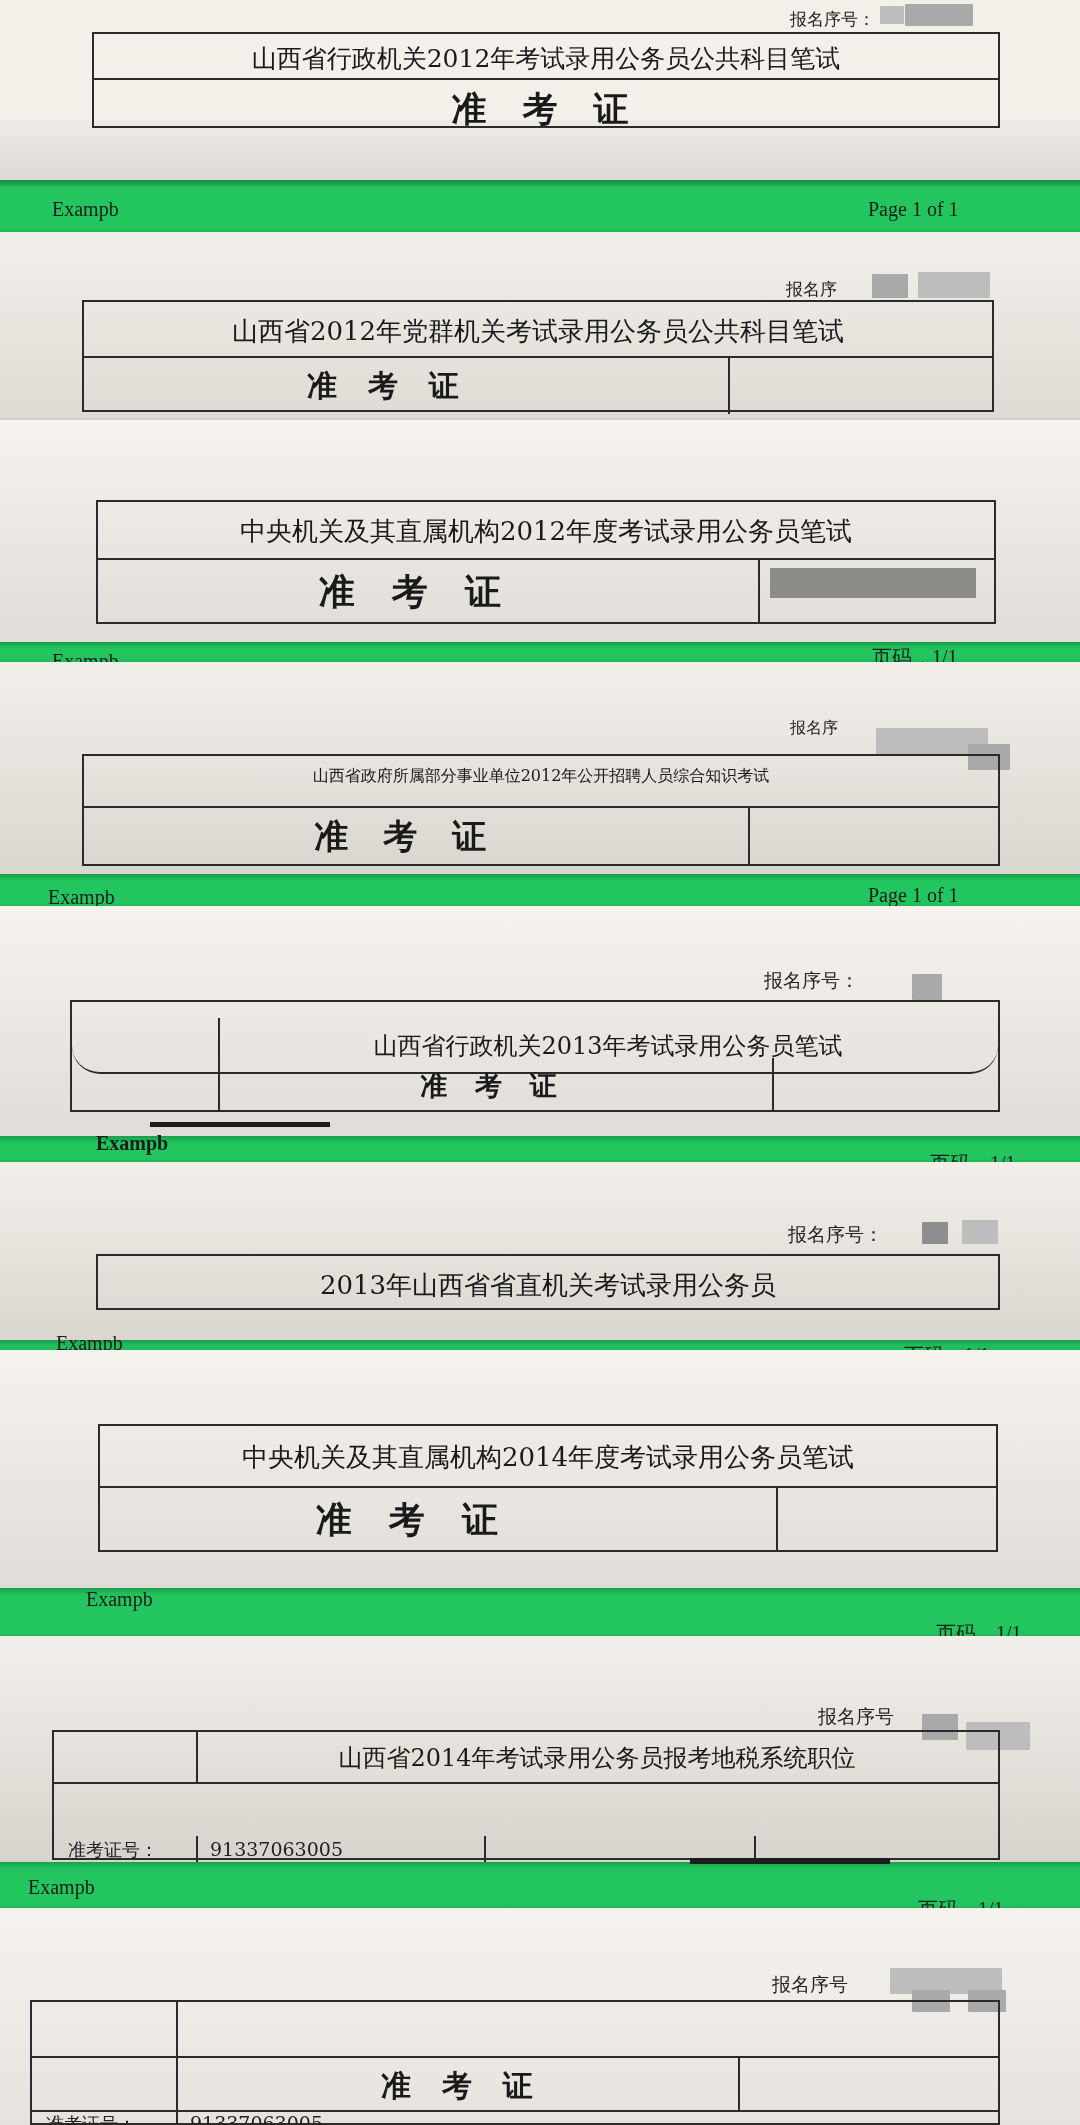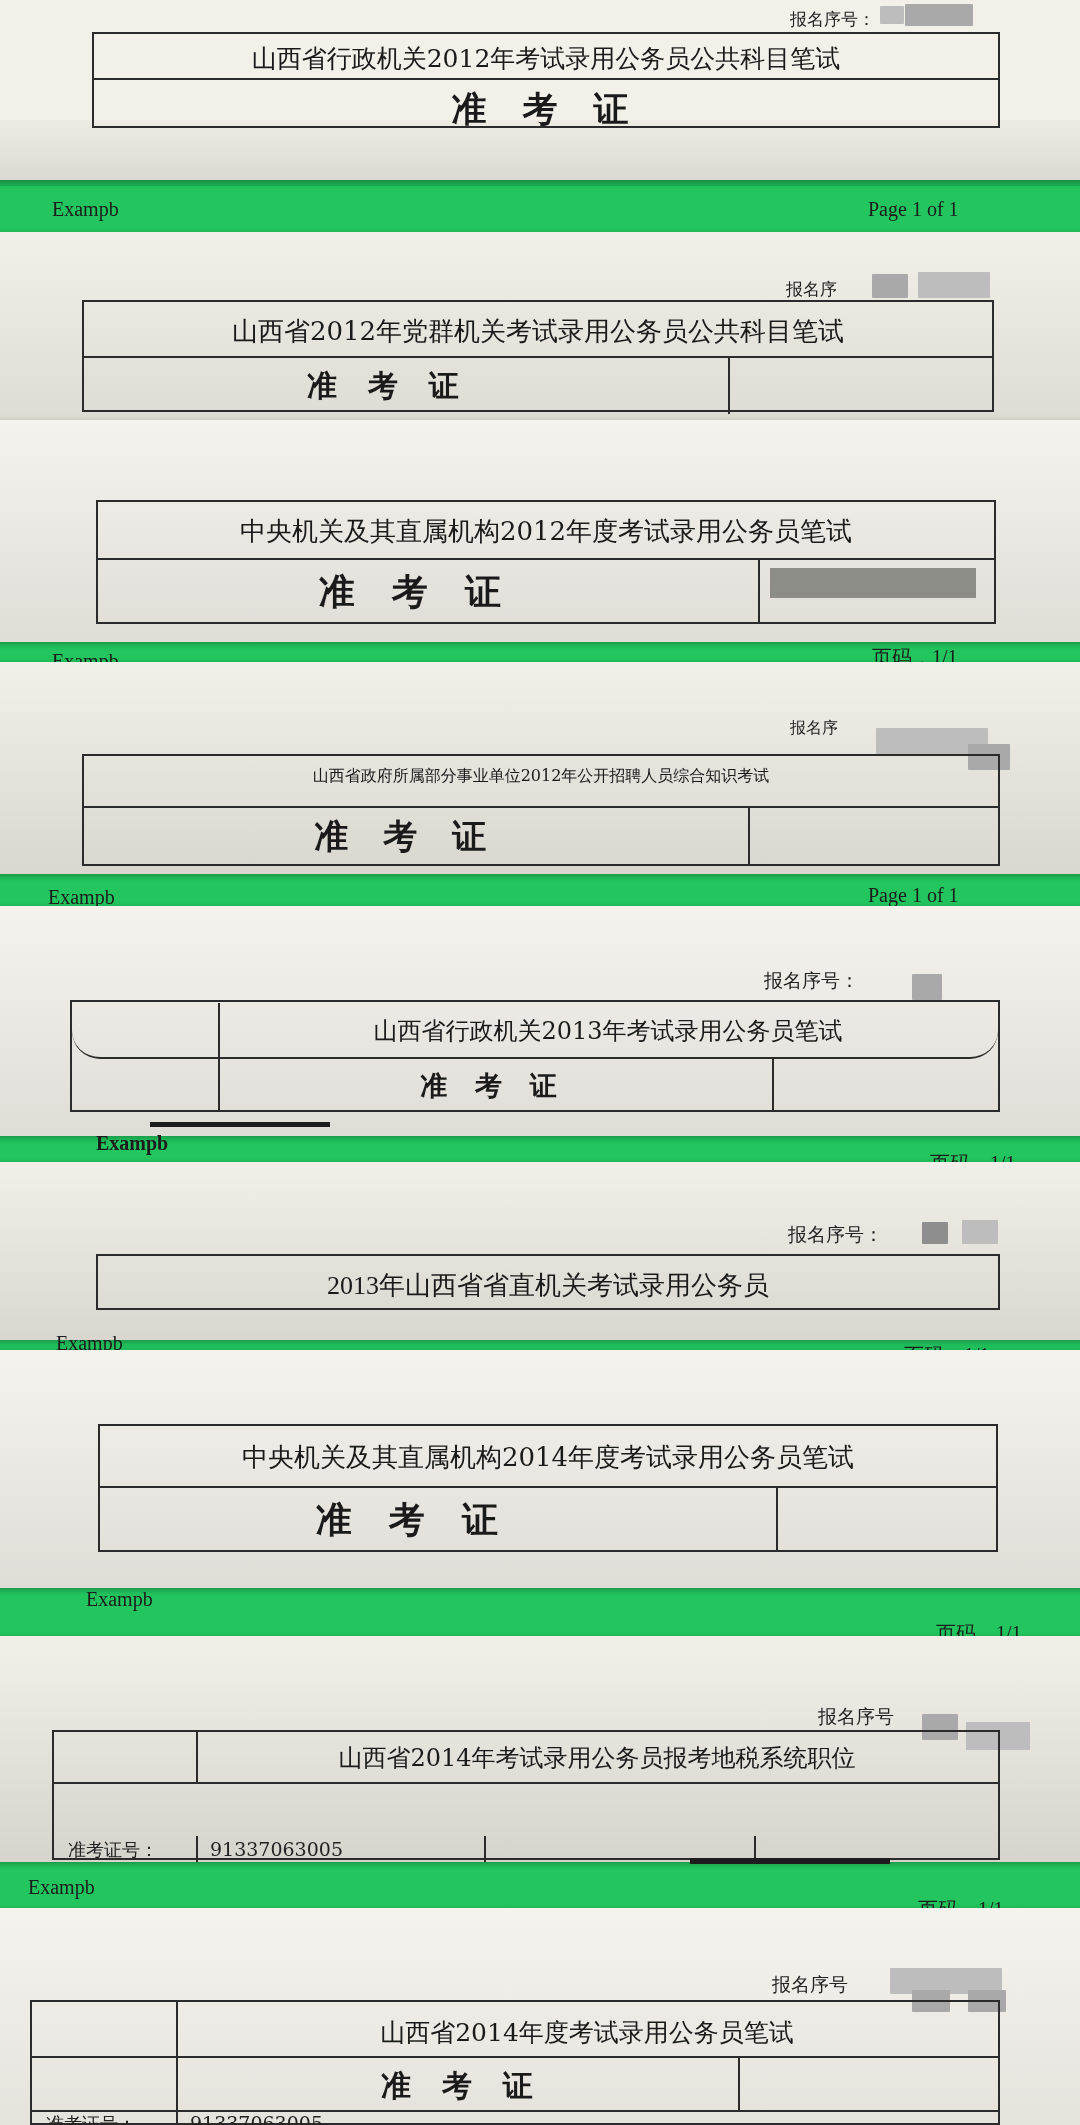--- a/index.html
+++ b/index.html
@@ -168,21 +168,21 @@
   <div class="hdr" style="left:48px; top:886px; font-size:20px;">Exampb</div>
   <div class="hdr" style="left:868px; top:884px; font-size:20px;">Page 1 of 1</div>
 
   <div class="sheet light" style="left:-10px; top:906px; width:1100px; height:230px;"></div>
   <div class="shade" style="left:-10px; top:906px; width:1100px; height:230px; background:linear-gradient(180deg,rgba(255,255,255,0.25),rgba(0,0,0,0.08));"></div>
 
   <div class="label-sm" style="left:764px; top:968px; font-size:19px;">报名序号：</div>
   <div class="redact" style="left:912px; top:974px; width:30px; height:26px;"></div>
 
   <div class="tbox" style="left:70px; top:1000px; width:930px; height:112px;">
-    <div class="trow" style="top:1px; height:56px;border-radius:28px;">
+    <div class="trow" style="top:16px; height:56px;border-radius:28px;">
       <div class="vline" style="left:146px;"></div>
       <div class="title-cn" style="top:12px; left:146px; right:0; font-size:24px;">山西省行政机关2013年考试录用公务员笔试</div>
     </div>
     <div class="trow last" style="top:56px; height:54px;">
       <div class="vline" style="left:146px;"></div>
       <div class="vline" style="left:700px;"></div>
       <div class="title-cn big-cn" style="top:10px; left:146px; right:230px; font-size:27px;">准 考 证</div>
     </div>
   </div>
 
@@ -192,21 +192,21 @@
 
   <div class="sheet" style="left:-10px; top:1162px; width:1100px; height:178px;"></div>
   <div class="shade" style="left:-10px; top:1162px; width:1100px; height:178px; background:linear-gradient(180deg,rgba(255,255,255,0.2),rgba(0,0,0,0.09));"></div>
 
   <div class="label-sm" style="left:788px; top:1222px; font-size:19px;">报名序号：</div>
   <div class="redact d2" style="left:922px; top:1222px; width:26px; height:22px;"></div>
   <div class="redact d3" style="left:962px; top:1220px; width:36px; height:24px;"></div>
 
   <div class="tbox" style="left:96px; top:1254px; width:904px; height:56px;">
     <div class="trow last" style="top:0; height:54px;">
-      <div class="title-cn" style="top:12px; font-size:26px;font-family:Liberation Serif, serif;">2013年山西省省直机关考试录用公务员</div>
+      <div class="title-cn" style="top:12px; font-size:26px;">2013年山西省省直机关考试录用公务员</div>
     </div>
   </div>
 
   <div class="hdr" style="left:56px; top:1332px; font-size:20px;">Exampb</div>
   <div class="hdr" style="left:904px; top:1342px; font-size:20px;">页码，1/1</div>
 
   <div class="sheet light" style="left:-10px; top:1350px; width:1100px; height:238px;"></div>
   <div class="shade" style="left:-10px; top:1350px; width:1100px; height:238px; background:linear-gradient(180deg,rgba(255,255,255,0.25),rgba(0,0,0,0.08));"></div>
 
   <div class="tbox" style="left:98px; top:1424px; width:900px; height:128px;">
@@ -251,21 +251,20 @@
   <div class="shade" style="left:-10px; top:1908px; width:1100px; height:230px; background:linear-gradient(180deg,rgba(255,255,255,0.25),rgba(0,0,0,0.06));"></div>
 
   <div class="label-sm" style="left:772px; top:1972px; font-size:19px;">报名序号</div>
   <div class="redact d3" style="left:890px; top:1968px; width:112px; height:26px;"></div>
   <div class="redact" style="left:912px; top:1990px; width:38px; height:22px;"></div>
   <div class="redact" style="left:968px; top:1990px; width:38px; height:22px;"></div>
 
   <div class="tbox" style="left:30px; top:2000px; width:970px; height:125px;">
     <div class="trow" style="top:0; height:56px;">
       <div class="vline" style="left:144px;"></div>
-      <div class="title-cn" style="top:14px; left:144px; right:0; font-size:25px;">山西省2014年度考试录用公务员笔试</div>
     </div>
     <div class="trow" style="top:56px; height:54px;">
       <div class="vline" style="left:144px;"></div>
       <div class="vline" style="left:706px;"></div>
       <div class="title-cn big-cn" style="top:8px; left:144px; right:250px; font-size:30px;">准 考 证</div>
     </div>
     <div class="trow last" style="top:110px; height:15px;">
       <div class="vline" style="left:144px;"></div>
       <div class="label-sm" style="left:14px; top:0; font-size:18px;">准考证号：</div>
       <div class="label-sm" style="left:158px; top:0; font-size:19px;">91337063005</div>

